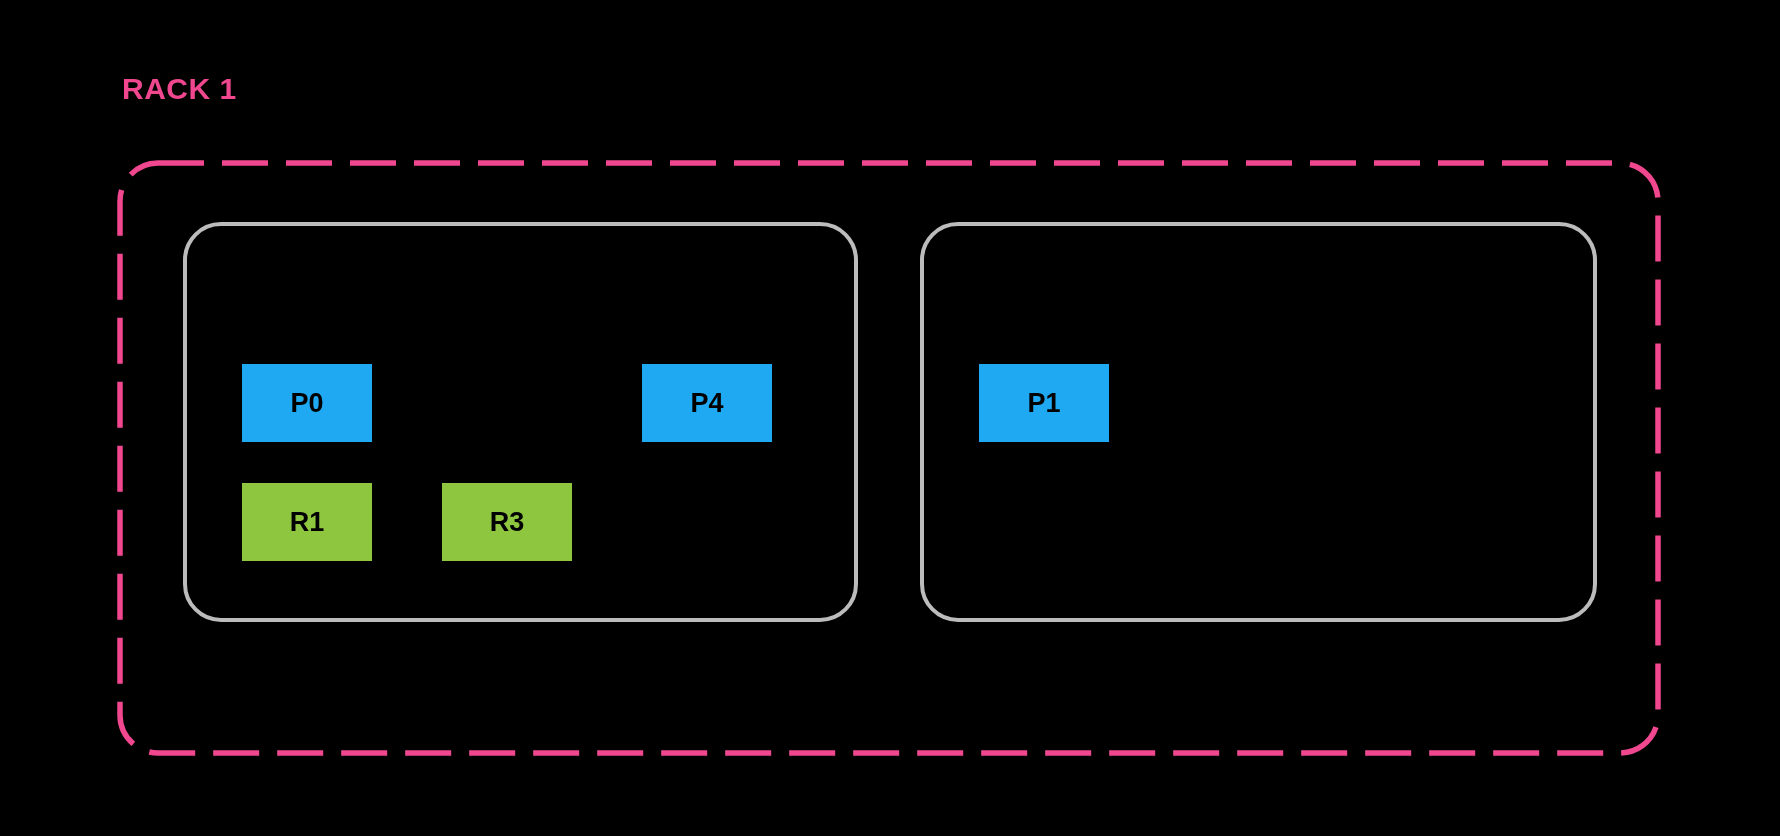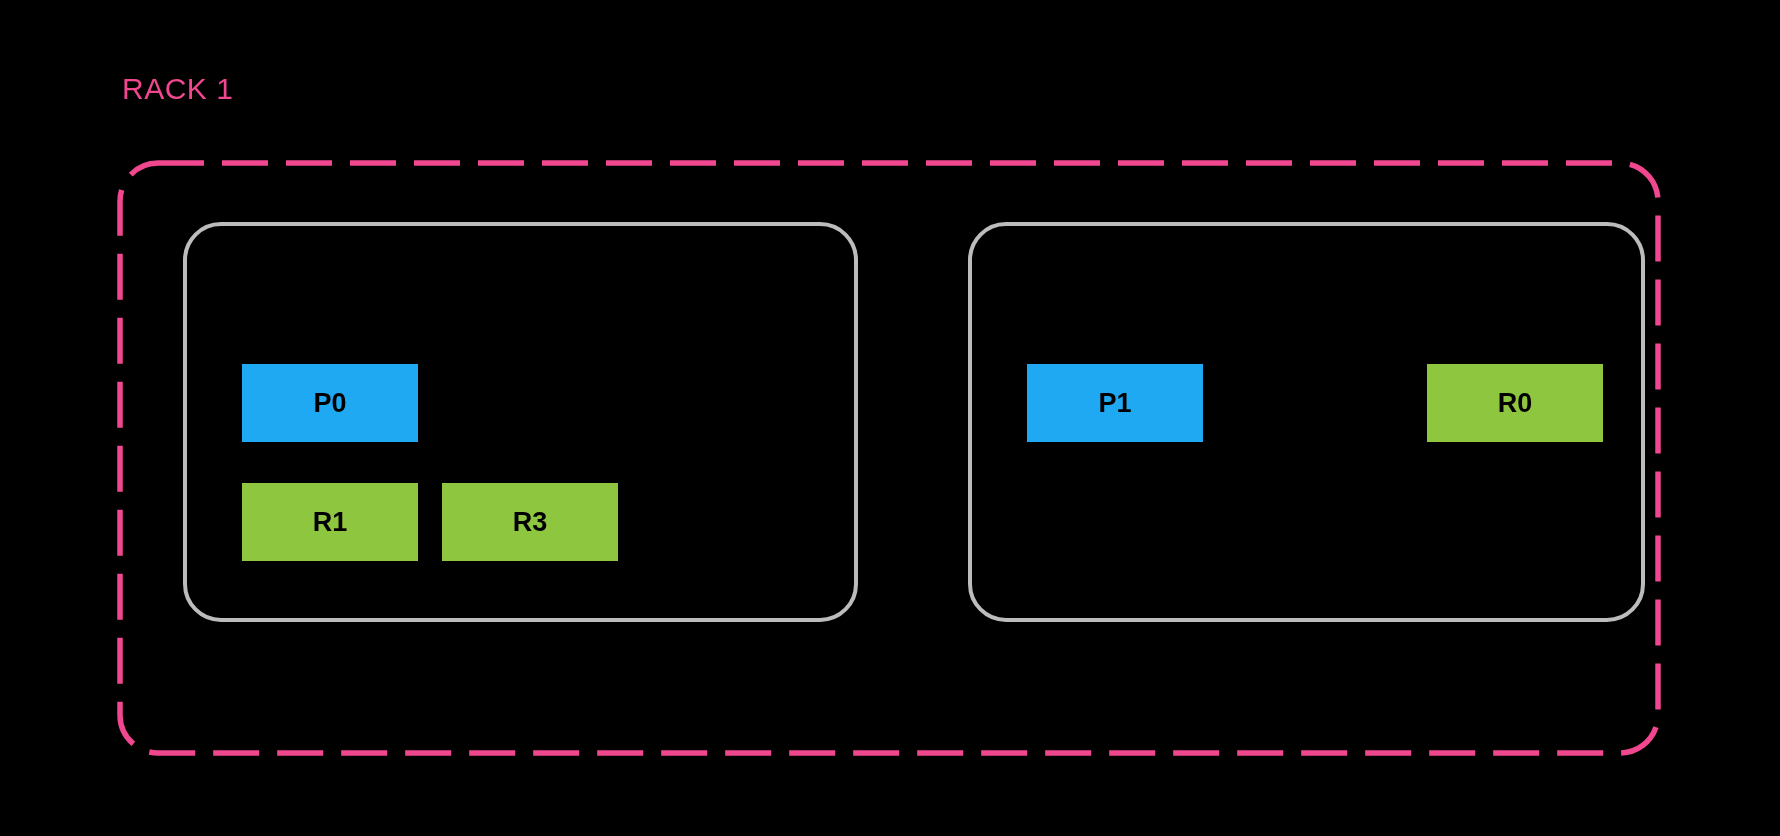--- a/index.html
+++ b/index.html
@@ -24,45 +24,45 @@
     background: var(--background);
     font-family: "Liberation Sans", sans-serif;
     overflow: hidden;
   }
   .rack-label {
     position: absolute;
     left: 122px;
     top: 72px;
     color: var(--rack-label);
     font-size: 30px;
-    font-weight: normal;
+    font-weight: bold;
     letter-spacing: 0.5px;
     white-space: nowrap;
   }
   .boundary-svg {
     position: absolute;
     left: 0;
     top: 0;
     width: 1780px;
     height: 836px;
     display: block;
   }
   .node {
     position: absolute;
     top: 222px;
     height: 400px;
     border: 4px solid var(--node-border);
     border-radius: 38px;
     background: transparent;
   }
   .node-0 { left: 183px; width: 675px; }
-  .node-1 { left: 920px; width: 677px; margin-left: 48px; }
+  .node-1 { left: 920px; width: 677px; }
   .box {
     position: absolute;
-    width: 176px;
+    width: 130px;
     height: 78px;
     display: flex;
     align-items: center;
     justify-content: center;
     font-size: 27px;
     font-weight: bold;
     color: var(--box-text);
   }
   .box[data-kind="blue"]  { background: var(--primary-box); }
   .box[data-kind="green"] { background: var(--replica-box); }
@@ -79,22 +79,22 @@
 <div class="canvas">
 
   <div class="rack-label">RACK 1</div>
 
   <svg class="boundary-svg" viewBox="0 0 1780 836" xmlns="http://www.w3.org/2000/svg">
     <rect x="120" y="163" width="1538" height="590" rx="38" ry="38" fill="none" stroke="#F0478F" stroke-width="5.5" stroke-dasharray="46 18"></rect>
   </svg>
 
   <div class="node node-0">
     <div class="box c0 r0" data-kind="blue">P0</div>
+    <div class="box c2 r0" data-kind="blue">P4</div>
     <div class="box c0 r1" data-kind="green">R1</div>
     <div class="box c1 r1" data-kind="green">R3</div>
   </div>
 
   <div class="node node-1">
     <div class="box c0 r0" data-kind="blue">P1</div>
-    <div class="box c2 r0" data-kind="green">R0</div>
   </div>
 
 </div>
 
 </body></html>

